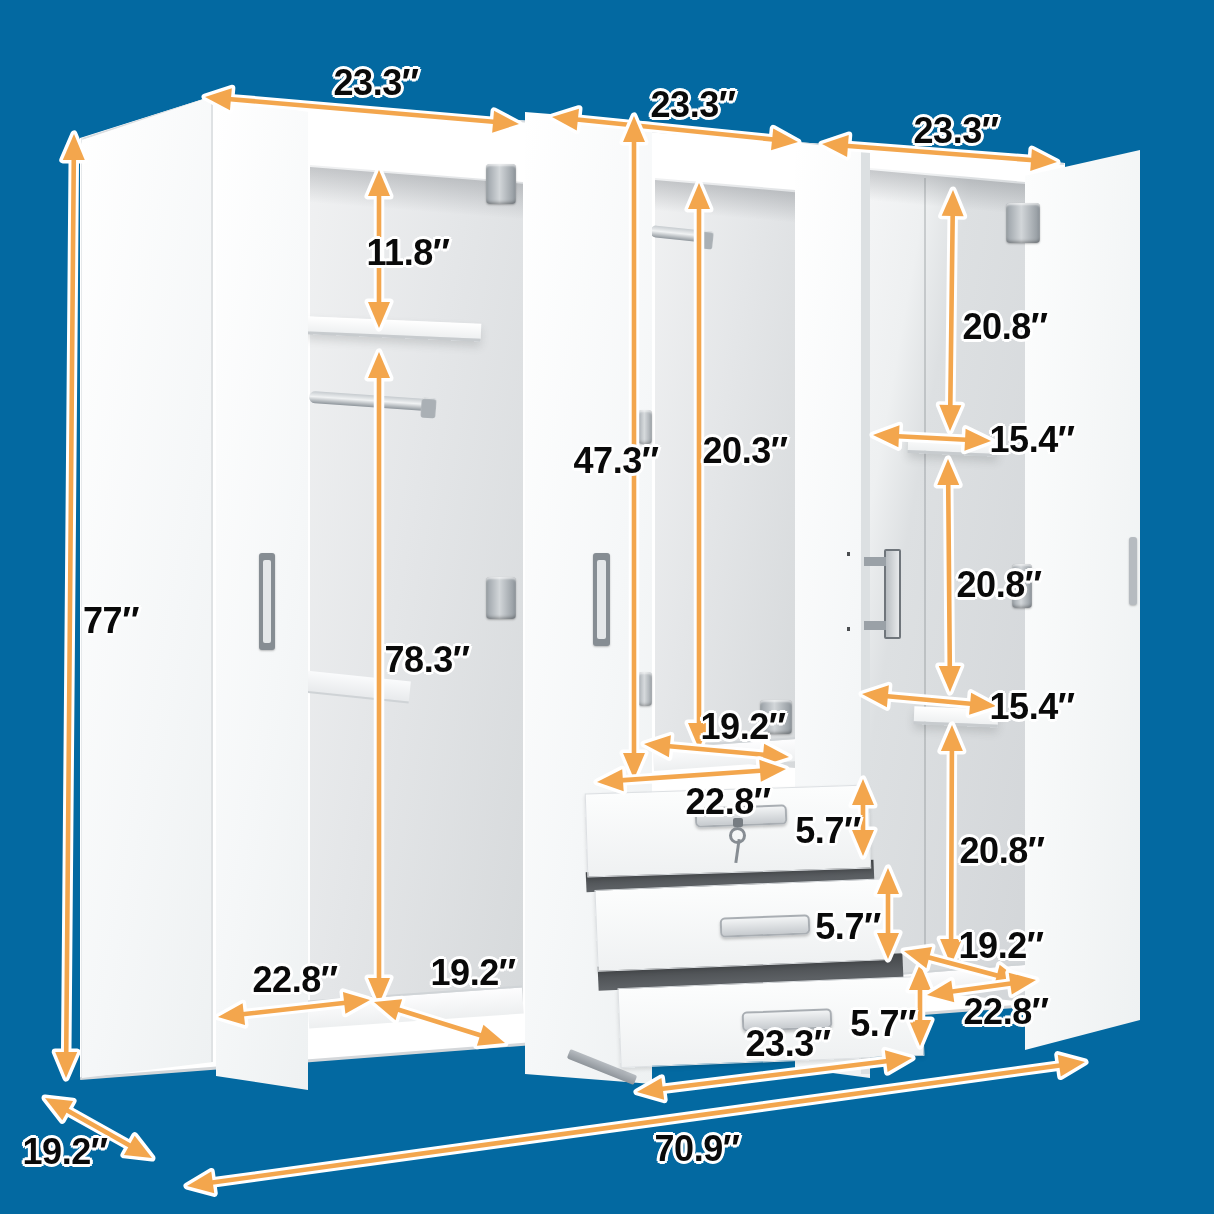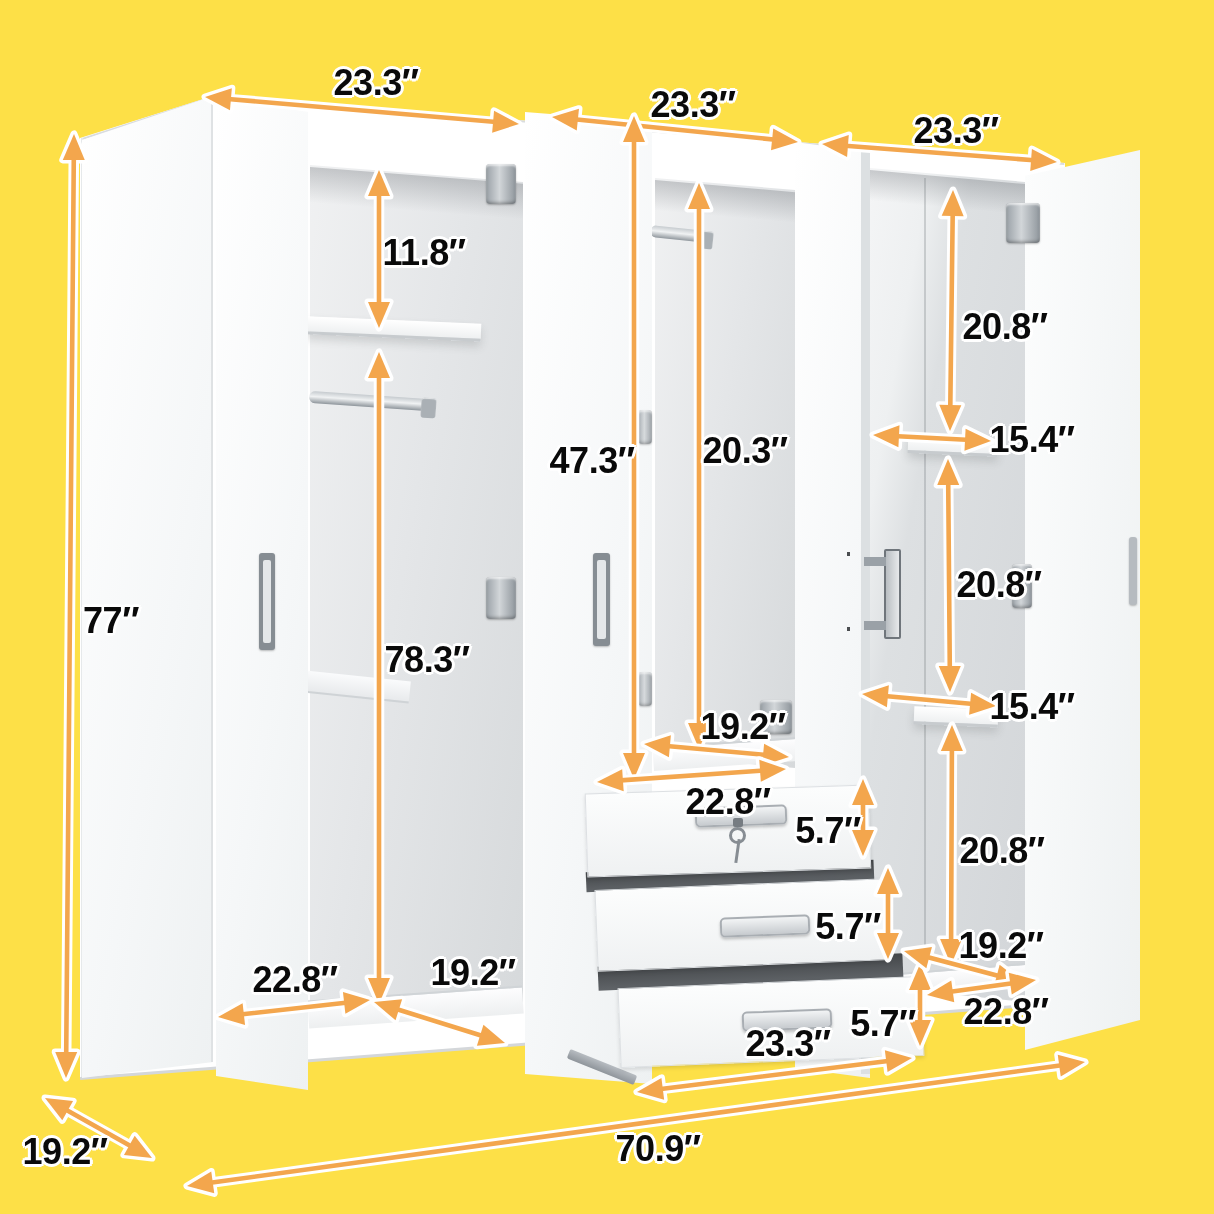--- a/index.html
+++ b/index.html
@@ -1,16 +1,16 @@
 <!DOCTYPE html>
 <html><head>
 <meta charset="utf-8">
 <style>
   html,body{margin:0;padding:0;background:#fff;}
-  #canvas{position:relative;width:1214px;height:1214px;background:#fde047;overflow:hidden;
+  #canvas{position:relative;width:1214px;height:1214px;background:#0369a1;overflow:hidden;
           font-family:"Liberation Sans",sans-serif;}
   .abs{position:absolute;}
   .door{background:linear-gradient(100deg,#ffffff 0%,#f5f7f8 60%,#eef1f2 100%);
         filter:drop-shadow(0 0 1.5px rgba(125,130,136,.55));}
   .interior{background:linear-gradient(100deg,#f0f1f2 0%,#e4e6e8 45%,#d6d9db 100%);}
   .shade{background:linear-gradient(rgba(95,100,106,.30),rgba(95,100,106,0) 85%);}
   .shelf{background:linear-gradient(#ffffff,#eef0f1);border-bottom:3px solid #c7cbce;
          box-shadow:0 5px 8px rgba(70,75,80,.18);}
   .floor{background:linear-gradient(#fdfdfe,#edeff0);border-top:2px solid #d0d4d7;}
   .rod{background:linear-gradient(#c6cbcf,#f0f2f3 45%,#8f969c);border-radius:6px;}
@@ -334,36 +334,36 @@
         <polygon points="187,1186 214.26026739937254,1193.340151314156 211.2509597971757,1171.5469398079242" fill="#F3A64D"></polygon>
         <polygon points="1085,1062 1057.7397326006276,1054.659848685844 1060.7490402028243,1076.4530601920758" fill="#F3A64D"></polygon>
       </g>
     </svg>
 
   <div id="labels">
       <div class="dim" style="left: 376px; top: 83px;">23.3″</div>
       <div class="dim" style="left: 693px; top: 105px;">23.3″</div>
       <div class="dim" style="left: 956px; top: 131px;">23.3″</div>
       <div class="dim" style="left: 111px; top: 621px;">77″</div>
-      <div class="dim" style="left: 424px; top: 253px; text-align: center;">11.8″</div>
+      <div class="dim" style="left: 408px; top: 253px; text-align: center;">11.8″</div>
       <div class="dim" style="left: 427px; top: 660px;">78.3″</div>
-      <div class="dim" style="left: 592px; top: 461px;">47.3″</div>
+      <div class="dim" style="left: 616px; top: 461px;">47.3″</div>
       <div class="dim" style="left: 745px; top: 451px;">20.3″</div>
       <div class="dim" style="left: 743px; top: 727px;">19.2″</div>
       <div class="dim" style="left: 728px; top: 802px;">22.8″</div>
       <div class="dim" style="left: 828px; top: 831px;">5.7″</div>
       <div class="dim" style="left: 848px; top: 927px;">5.7″</div>
       <div class="dim" style="left: 883px; top: 1024px;">5.7″</div>
       <div class="dim" style="left: 788px; top: 1044px;">23.3″</div>
       <div class="dim" style="left: 295px; top: 980px;">22.8″</div>
       <div class="dim" style="left: 473px; top: 973px;">19.2″</div>
       <div class="dim" style="left: 1005px; top: 327px;">20.8″</div>
       <div class="dim" style="left: 1032px; top: 440px;">15.4″</div>
       <div class="dim" style="left: 999px; top: 585px;">20.8″</div>
       <div class="dim" style="left: 1032px; top: 707px;">15.4″</div>
       <div class="dim" style="left: 1002px; top: 851px;">20.8″</div>
       <div class="dim" style="left: 1001px; top: 946px;">19.2″</div>
       <div class="dim" style="left: 1006px; top: 1012px;">22.8″</div>
       <div class="dim" style="left: 65px; top: 1152px;">19.2″</div>
-      <div class="dim" style="left: 658px; top: 1149px;">70.9″</div>
+      <div class="dim" style="left: 697px; top: 1149px;">70.9″</div>
     </div>
 
 </div>
 
 </body></html>

